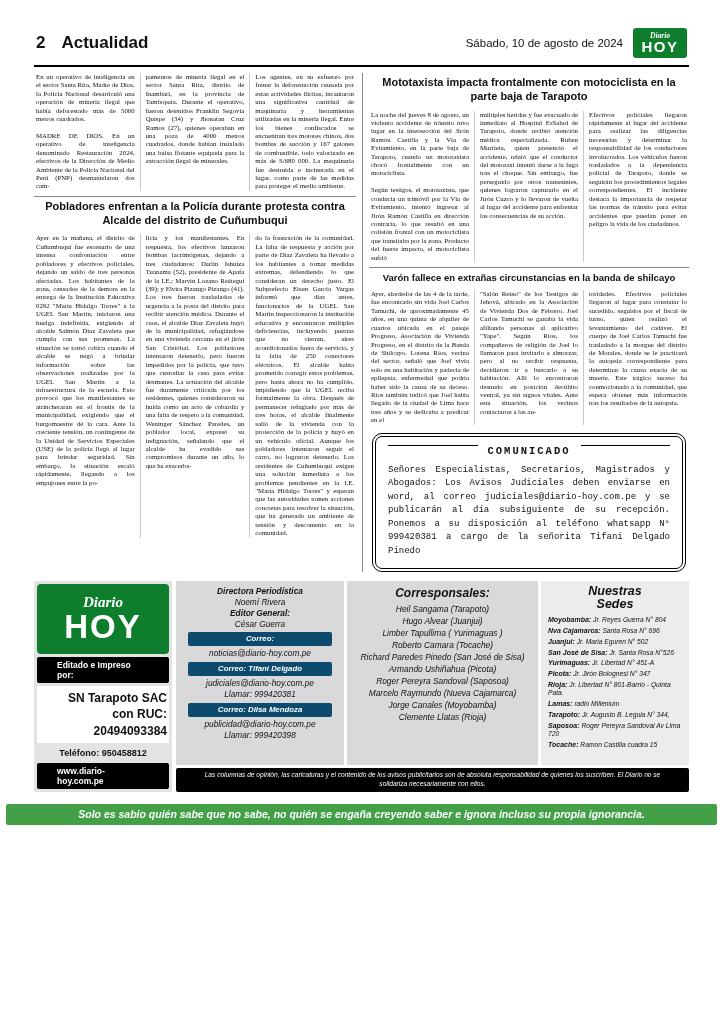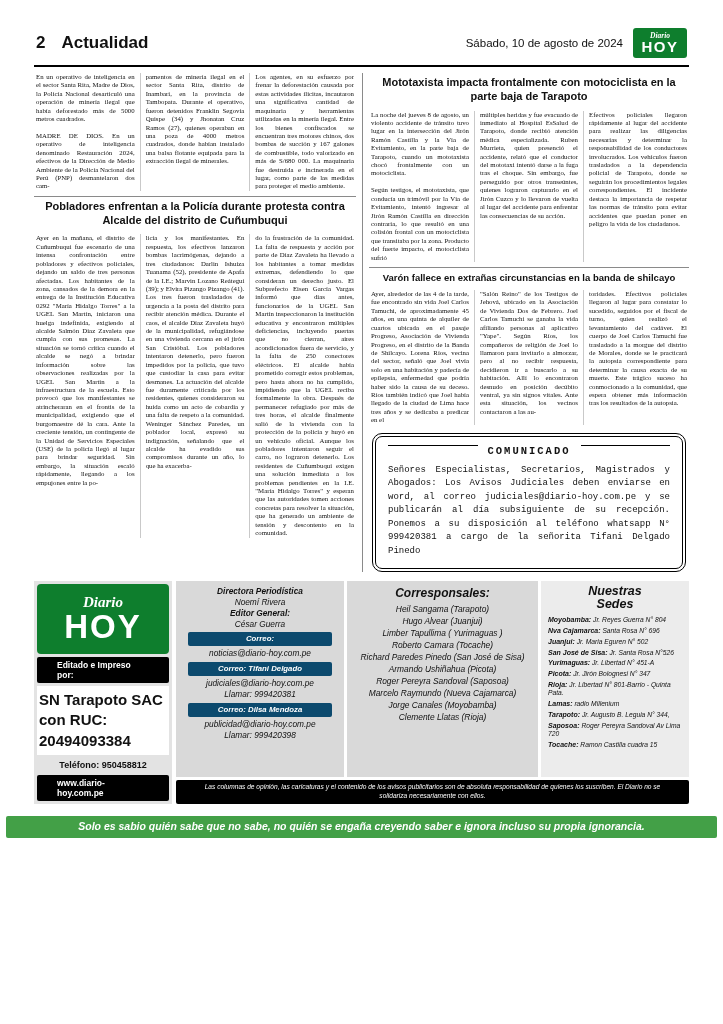--- a/index.html
+++ b/index.html
@@ -37,21 +37,21 @@
   .com-title { font-family:"Liberation Mono",monospace; font-weight:bold; font-size:10.5px; letter-spacing:2px; }
   .com-body { font-family:"Liberation Mono",monospace; font-size:9px; line-height:1.5; text-align:justify; }
   
   .masthead { display:flex; margin-top:9px; font-family:"Liberation Sans",sans-serif; }
   .mh-left { width:138px; background:#e3e3e3; padding:3px; display:flex; flex-direction:column; gap:3px; }
   .mh-logo { background:#0e7e2d; border-radius:4px; color:#fff; height:70px;
              display:flex; flex-direction:column; align-items:center; justify-content:center; line-height:1; }
   .mh-logo .ml-script { font-family:"Liberation Serif",serif; font-style:italic; font-weight:bold; font-size:15px; }
   .mh-logo .ml-main { font-weight:bold; font-size:33px; letter-spacing:2px; }
   .mh-bar { background:#000; color:#fff; font-size:8.5px; font-weight:bold; text-align:left; padding:3px 20px; border-radius:2px; }
-  .mh-company { background:#fff; text-align:left; font-weight:bold; font-size:15px; padding:4px 2px; line-height:1.35; }
+  .mh-company { background:#fff; text-align:right; font-weight:bold; font-size:12px; padding:4px 2px; line-height:1.35; }
   .mh-phone { text-align:center; font-weight:bold; font-size:9px; padding:2px; }
   .mh-right { flex:1; margin-left:4px; display:flex; flex-direction:column;font-style:italic; }
   .mh-cols { display:flex; flex:1; }
   .mh-staff { width:168px; background:#d9d9d9; text-align:center; padding:5px 7px; font-size:8.3px; line-height:1.3; }
   .staff-label { font-weight:bold; }
   .staff-bar { background:#0c4a6e; color:#fff; border-radius:2px; padding:2px 4px; margin:3px auto 2px; font-size:7.8px; font-weight:bold; width:94%; }
   .mh-corr { flex:1; background:#d9d9d9; margin-left:3px; text-align:center; padding:5px 4px; font-size:8.4px; }
   .corr-title { font-weight:bold; font-size:12px; margin-bottom:4px; }
   .corr-item { line-height:1.42; }
   .mh-sedes { width:148px; background:#ececec; margin-left:3px; padding:4px 7px; font-size:6.7px; }

